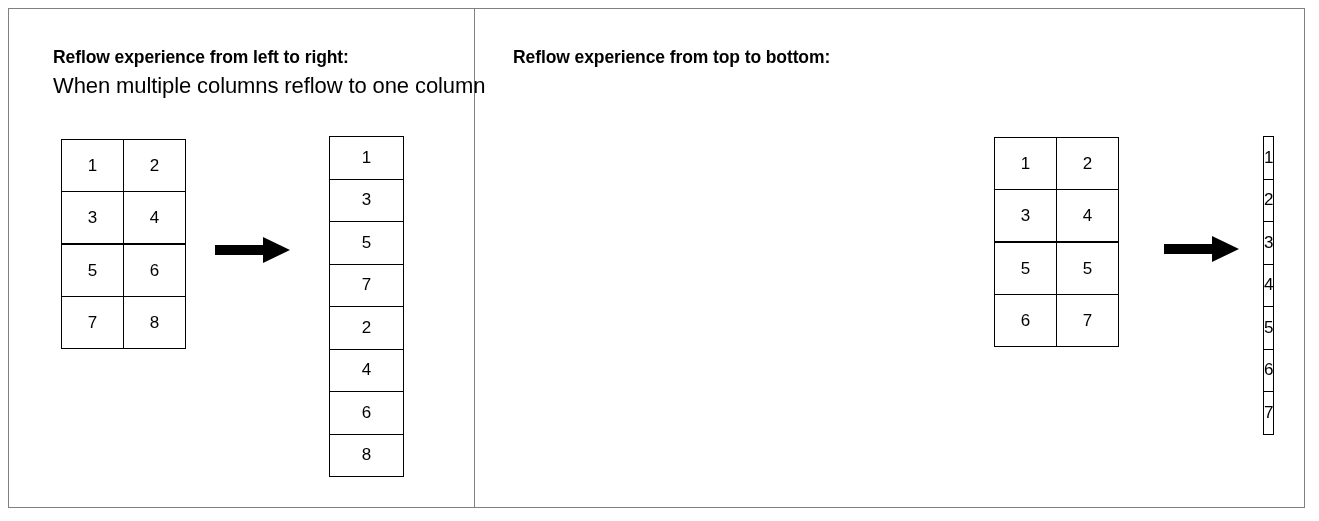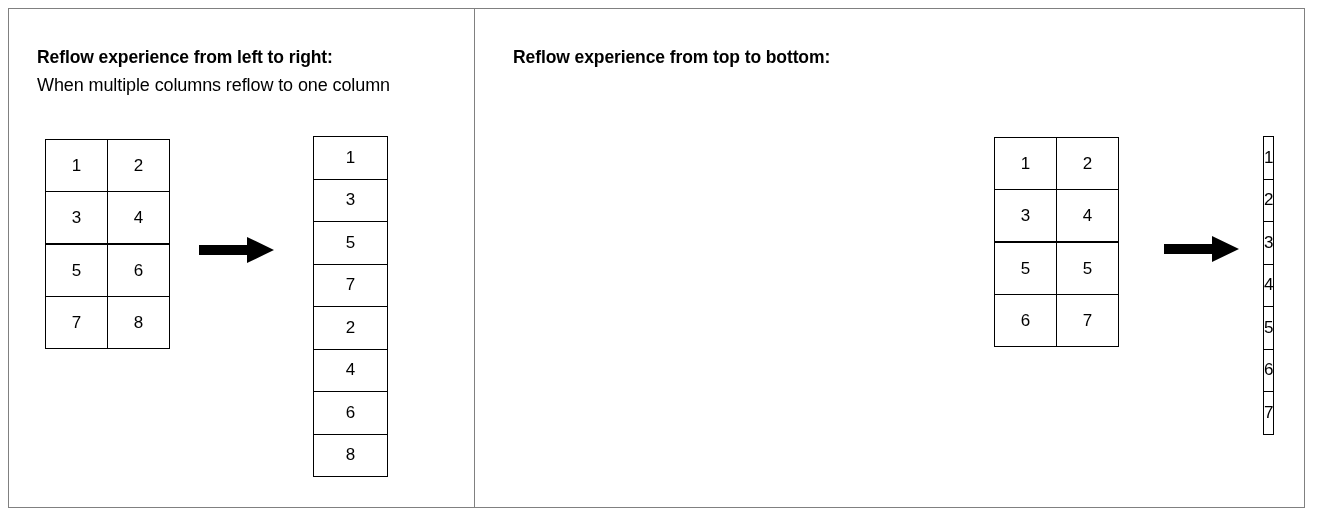--- a/index.html
+++ b/index.html
@@ -42,39 +42,39 @@
     height: 499px;
     border-left: 1.5px solid #808080;
   }
 
   
   .panel {
     position: absolute;
     top: 8px;
     height: 500px;
   }
-  .panel-left  { left: 8px;   width: 466px; padding-left: 36px; }
+  .panel-left  { left: 24px;   width: 466px; padding-left: 36px; }
   .panel-right { left: 476px; width: 773px; }
 
   .panel-head {
     position: absolute;
     left: 29px;
     top: 36px;
     white-space: nowrap;
   }
   .panel-right .panel-head { left: 37px; }
 
   .head-title {
     font-size: 17.5px;
     font-weight: bold;
     line-height: 27px;
     letter-spacing: -0.1px;
   }
   .head-sub {
-    font-size: 18px;
+    font-size: 22px;
     font-weight: normal;
     line-height: 29px;
     letter-spacing: -0.1px;
   }
 
   
   .grid {
     position: absolute;
     border-collapse: collapse;
     background: #ffffff;

